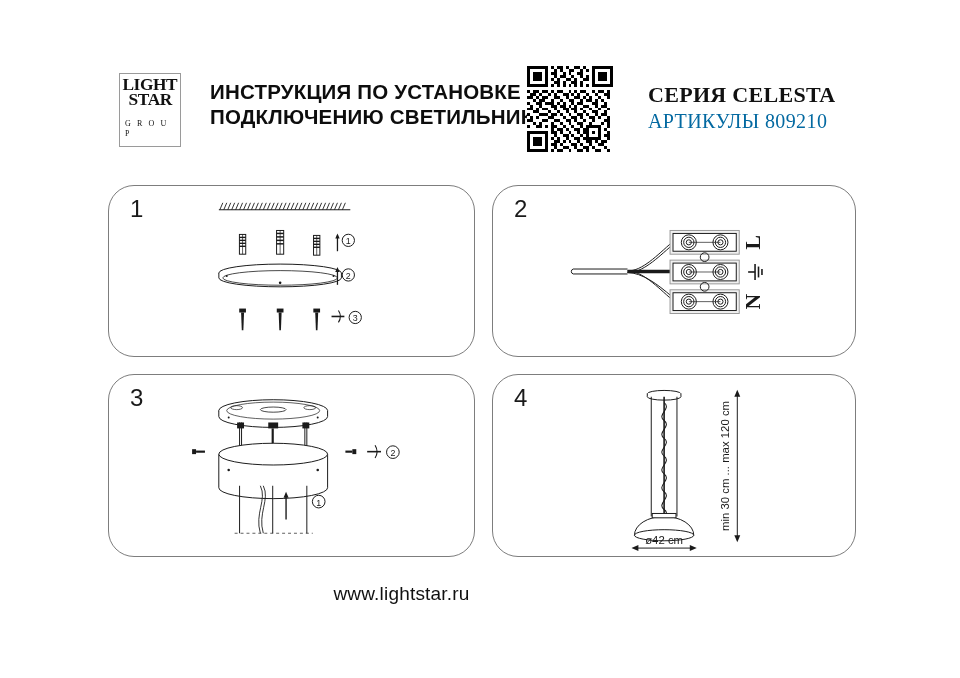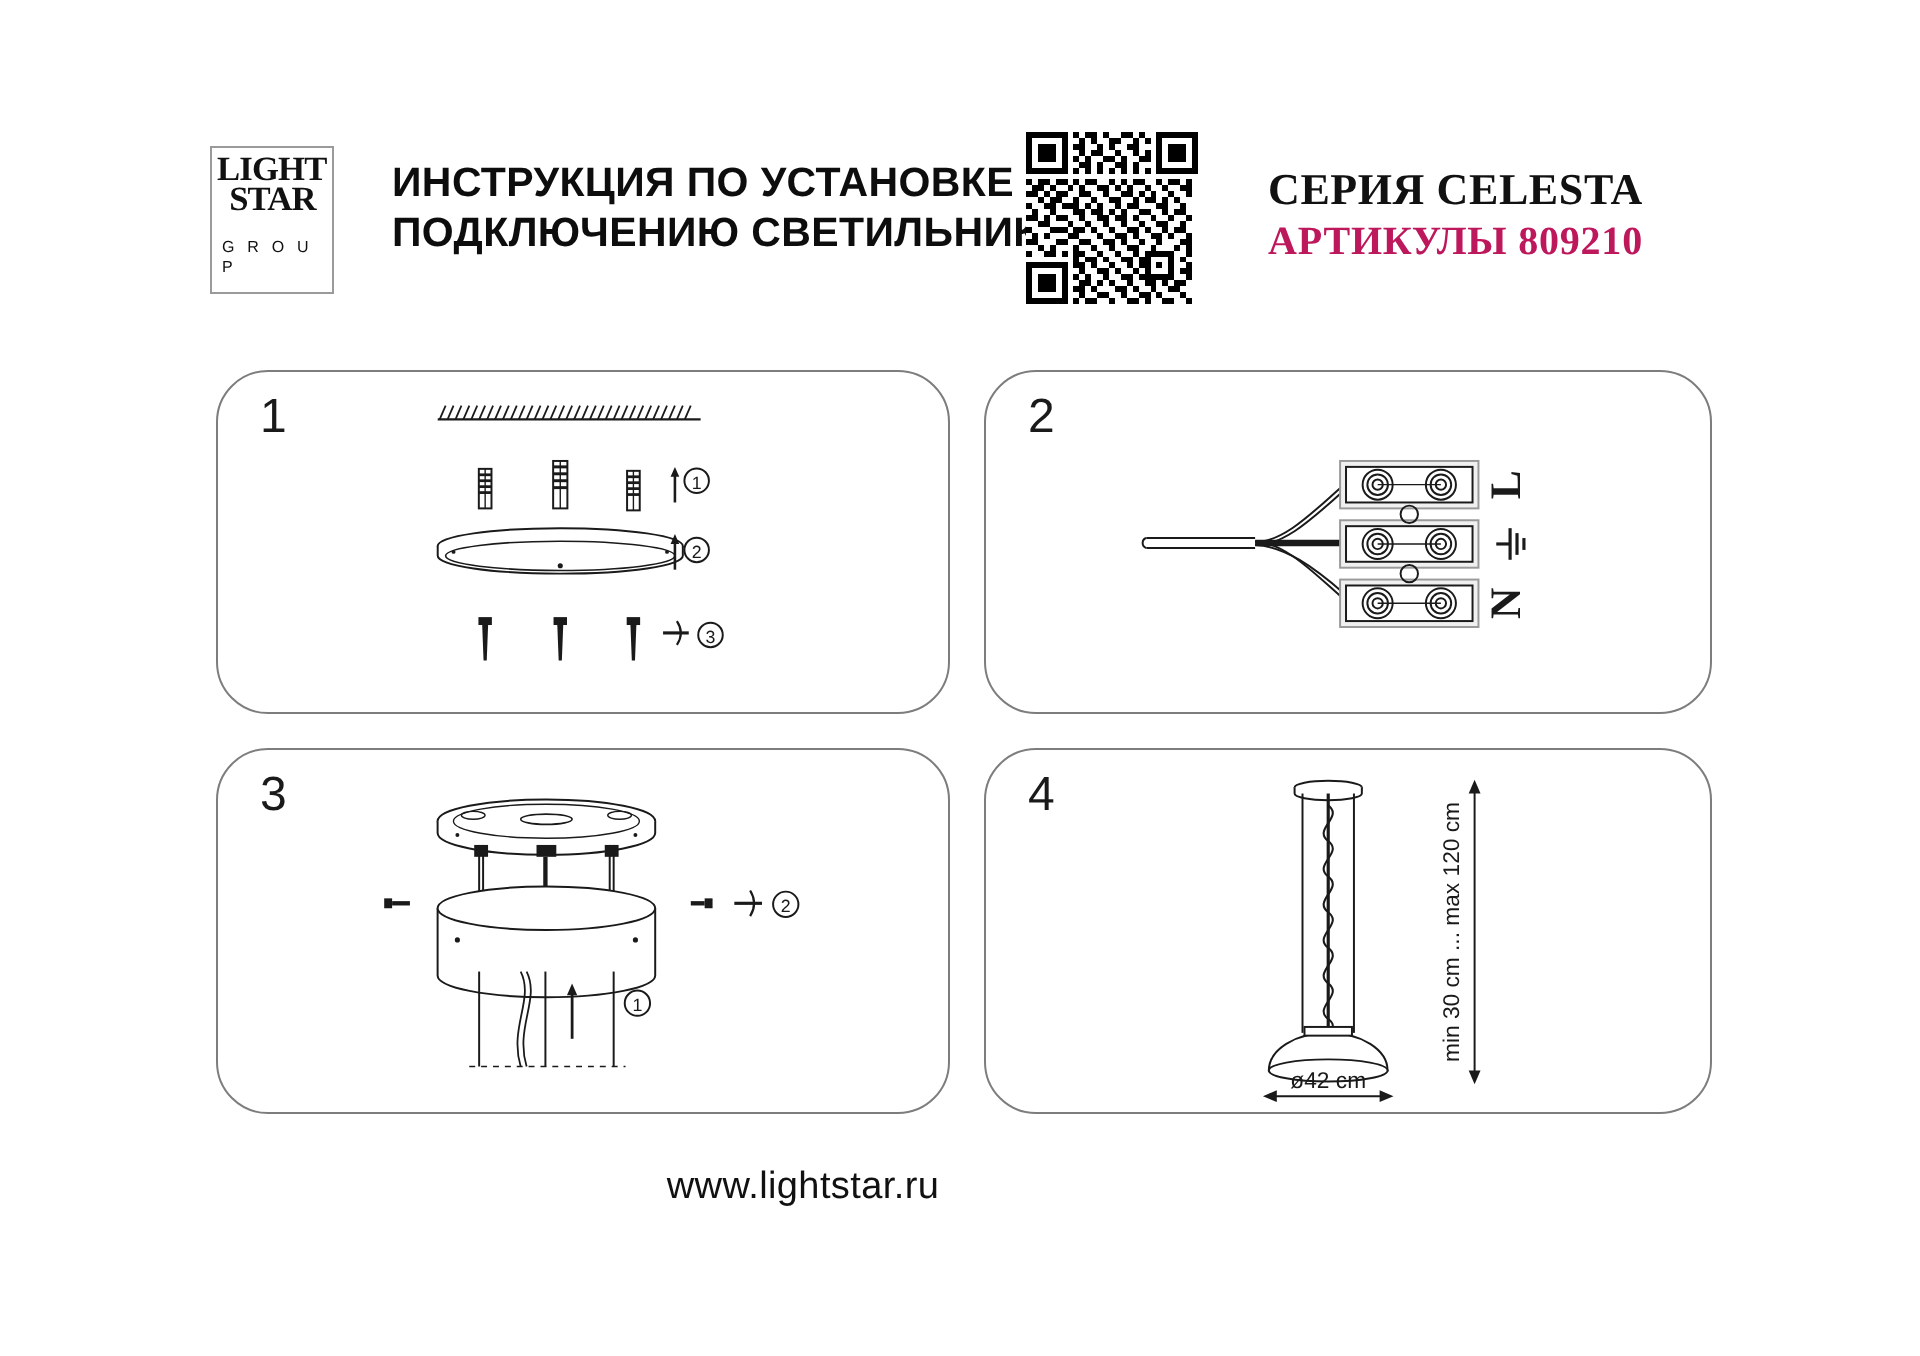--- a/index.html
+++ b/index.html
@@ -12,21 +12,21 @@
     height: 678px;
     position: relative;
     font-family: "Liberation Sans", sans-serif;
     color: #1a1a1a;
     overflow: hidden;
   }
 
   
   #header {
     position: absolute;
-    left: 0; top: 0;
+    left: 14px; top: 0;
     width: 772px;
     height: 170px;
   }
 
   #logo-box {
     position: absolute;
     left: 105px; top: 73px;
     width: 62px; height: 74px;
     border: 1px solid #9a9a9a;
     background: #ffffff;
@@ -40,21 +40,21 @@
   .logo-word {
     font-family: "Liberation Serif", serif;
     font-weight: bold;
     font-size: 17px;
     line-height: 15px;
     letter-spacing: -0.4px;
     color: #111;
     transform: scaleX(1.02);
   }
   .logo-group {
-    font-family: Liberation Sans, sans-serif;
+    font-family: Liberation Serif, serif;
     font-size: 8px;
     letter-spacing: 2.1px;
     line-height: 10px;
     margin-top: 12px;
     color: #111;
     padding-left: 2px;
   }
   #logo-flag {
     margin-top: 3px;
     width: 46px;
@@ -94,25 +94,25 @@
   #series-line {
     font-family: "Liberation Serif", serif;
     font-weight: bold;
     font-size: 22px;
     line-height: 22px;
     letter-spacing: 0.3px;
     color: #111;
   }
   #article-line {
     font-family: "Liberation Serif", serif;
-    font-weight: bold;
+    font-weight: normal;
     font-size: 20px;
     line-height: 26px;
     letter-spacing: 0.4px;
-    color: #be185d;
+    color: #0369a1;
     margin-top: 2px;
   }
 
   
   .panel {
     position: absolute;
     border: 1px solid #7d7d7d;
     border-radius: 26px;
     background: #ffffff;
     box-sizing: border-box;

